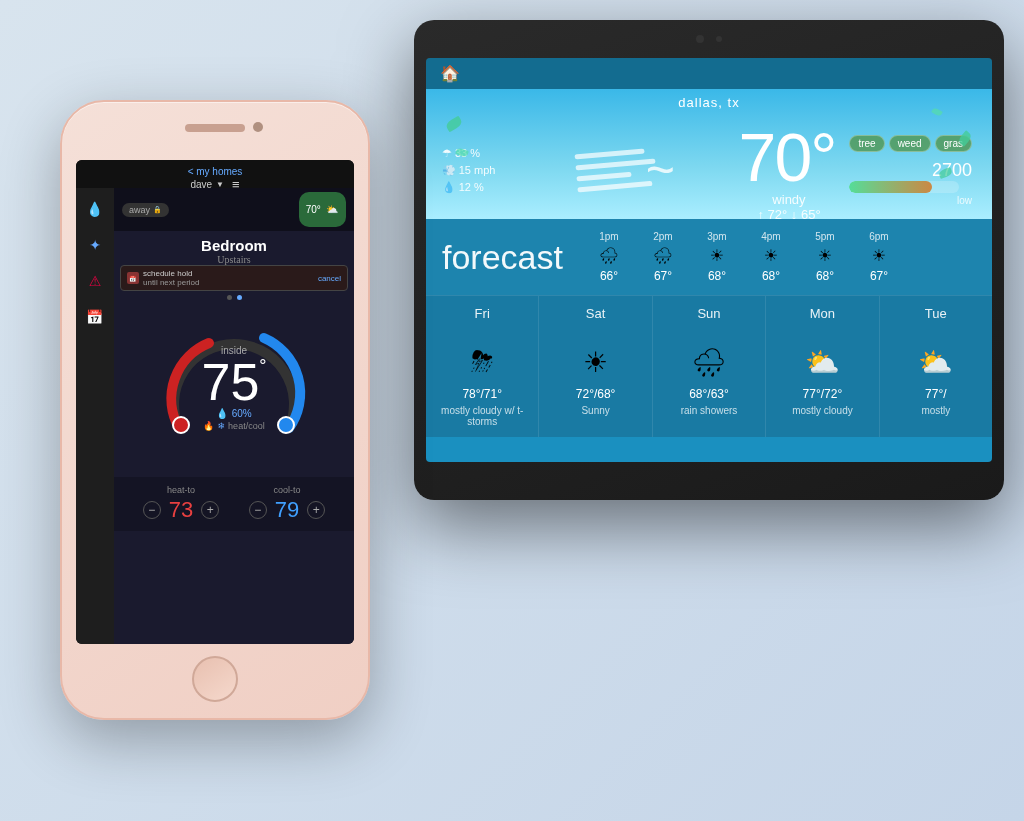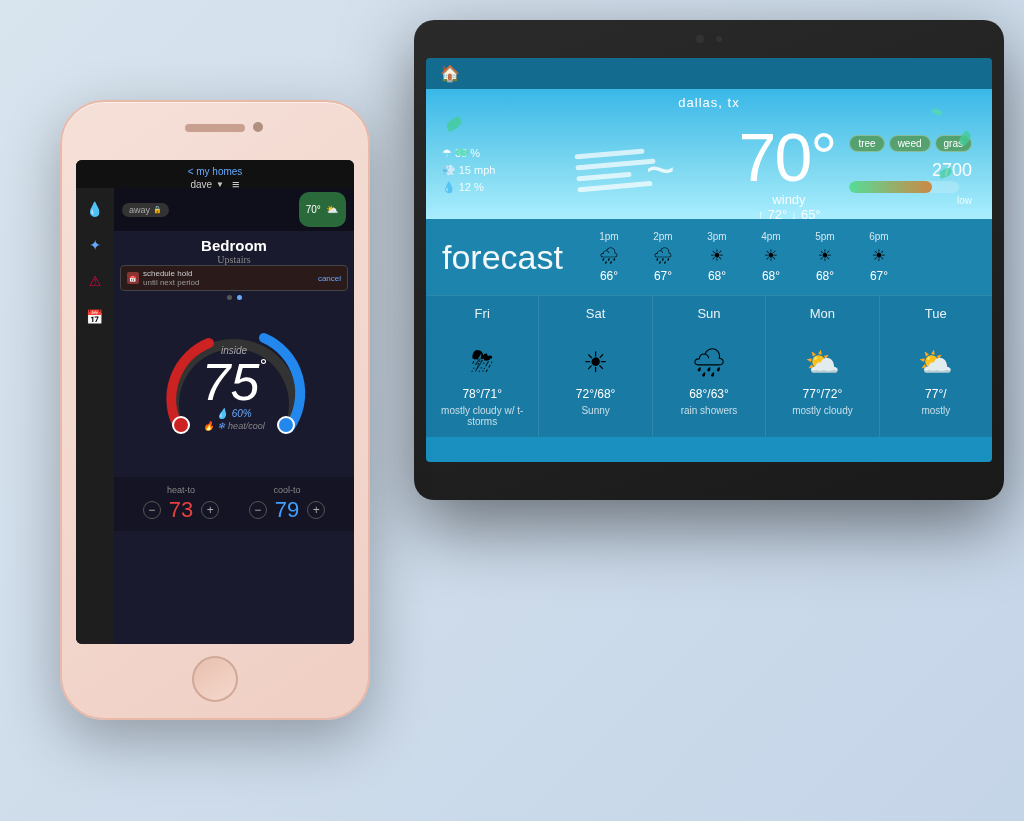--- a/index.html
+++ b/index.html
@@ -193,21 +193,20 @@
       color: #fff;
     }
 
     .phone-thermostat-area {
       position: relative;
       width: 100%;
       height: 170px;
       display: flex;
       align-items: center;
       justify-content: center;
-      font-style: italic;
     }
 
     
     .thermostat-svg {
       width: 160px;
       height: 160px;
       position: absolute;
     }
 
     .thermostat-inside {

